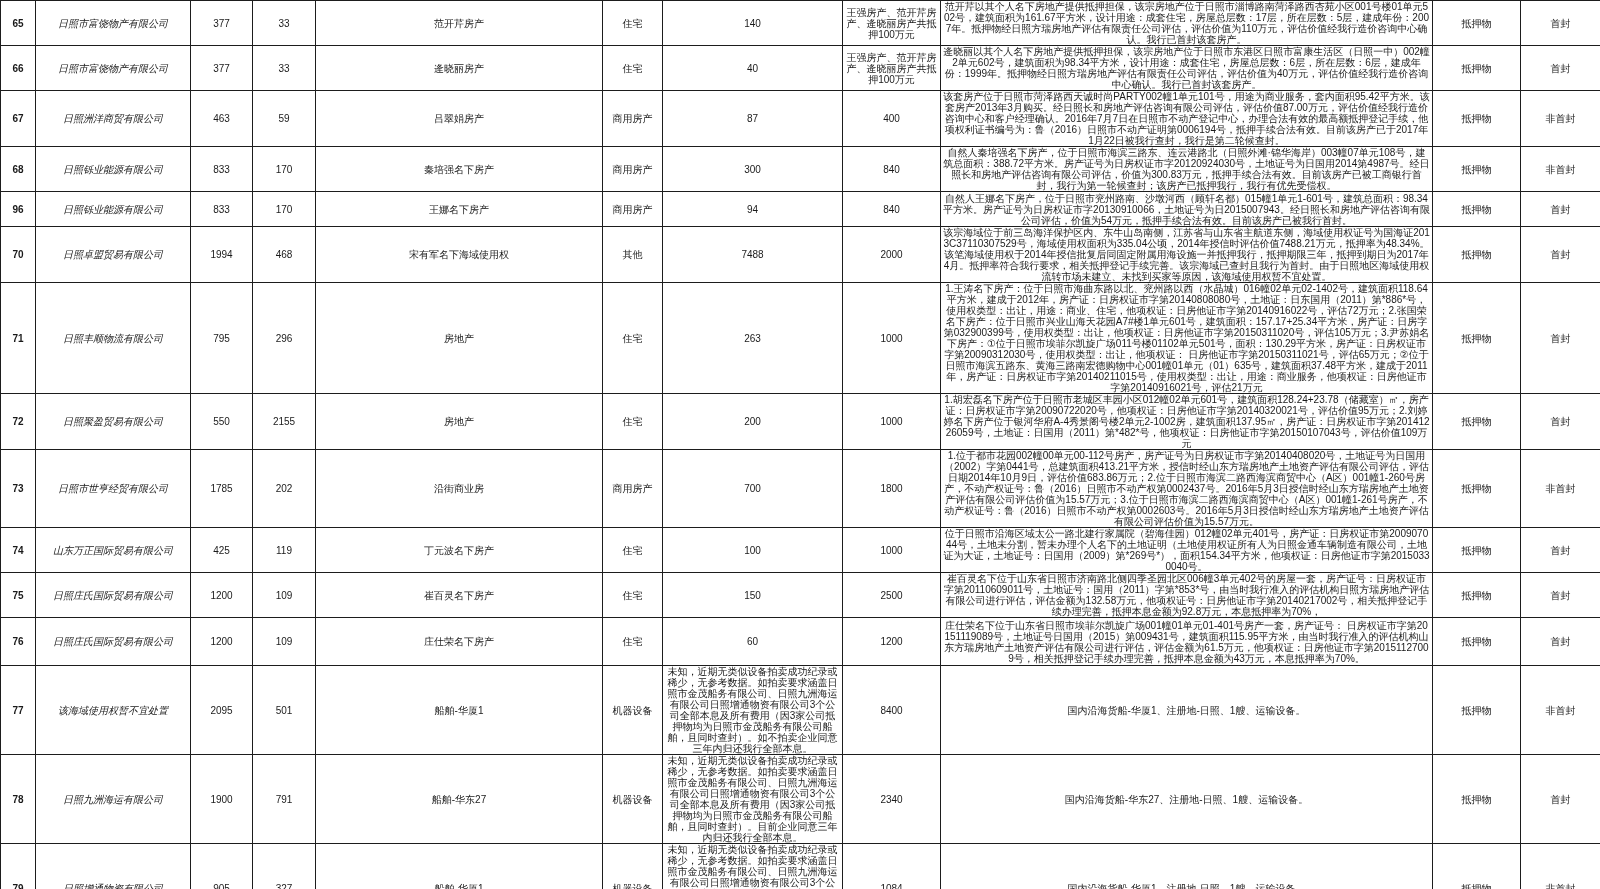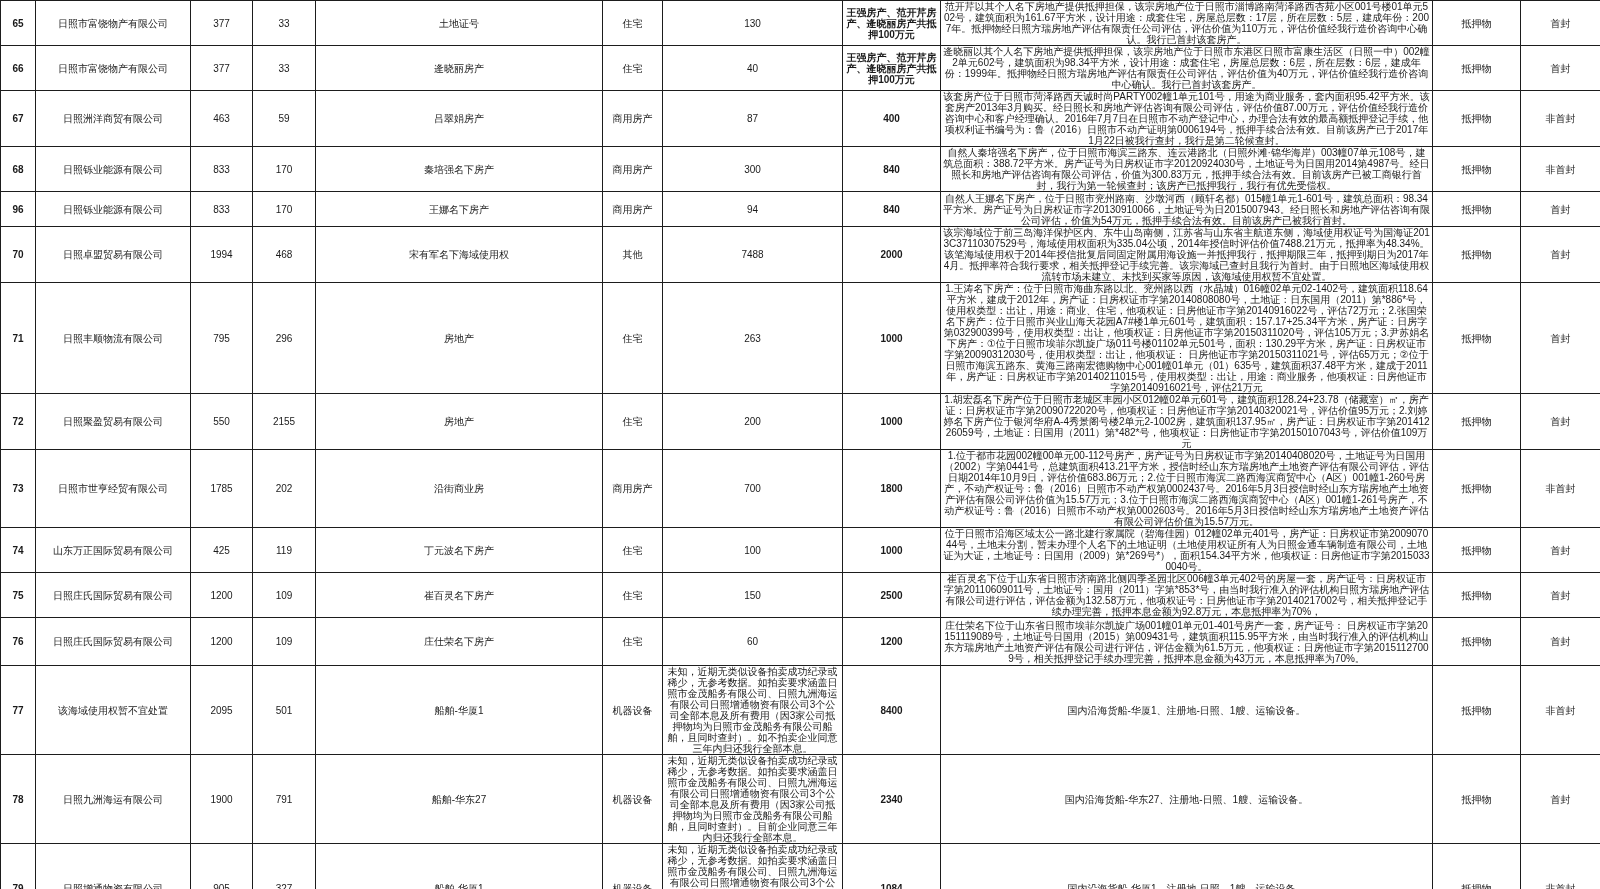--- a/index.html
+++ b/index.html
@@ -26,23 +26,23 @@
     border: 1px solid #1d1d1d;
     text-align: center;
     vertical-align: middle;
     padding: 0 2px;
     font-size: 10px;
     line-height: 11px;
     overflow: hidden;
     word-break: break-all;
   }
   td.c-seq     { font-size: 10px; font-weight: bold; }
-  td.c-company { font-size: 10.5px; }
+  td.c-company { font-size: 10.5px; font-style: italic; }
   td.c-value   { font-size: 10px; line-height: 9.8px; }
-  td.c-amount  { font-size: 9.5px; line-height: 10.5px; font-weight: bold; }
+  td.c-amount  { font-size: 9.5px; line-height: 10.5px; }
   td.c-desc    { font-size: 10px; line-height: 11.4px; }
 </style>
 </head>
 <body>
 
 <div id="page">
   <table class="grid">
     <colgroup>
       <col style="width:35px">
       <col style="width:155px">
@@ -55,23 +55,23 @@
       <col style="width:492px">
       <col style="width:88px">
       <col style="width:80px">
     </colgroup>
     <tbody>
         <tr style="height: 33px;">
     <td class="c-seq">65</td>
     <td class="c-company">日照市富饶物产有限公司</td>
     <td class="c-num">377</td>
     <td class="c-num">33</td>
-    <td class="c-name">土地证号</td>
-    <td class="c-type">住宅</td>
-    <td class="c-value">130</td>
+    <td class="c-name">范开芹房产</td>
+    <td class="c-type">住宅</td>
+    <td class="c-value">140</td>
     <td class="c-amount">王强房产、范开芹房产、逄晓丽房产共抵押100万元</td>
     <td class="c-desc">范开芹以其个人名下房地产提供抵押担保，该宗房地产位于日照市淄博路南菏泽路西杏苑小区001号楼01单元502号，建筑面积为161.67平方米，设计用途：成套住宅，房屋总层数：17层，所在层数：5层，建成年份：2007年。抵押物经日照方瑞房地产评估有限责任公司评估，评估价值为110万元，评估价值经我行造价咨询中心确认。我行已首封该套房产。</td>
     <td class="c-status">抵押物</td>
     <td class="c-seal">首封</td>
   </tr>
         <tr style="height: 34px;">
     <td class="c-seq">66</td>
     <td class="c-company">日照市富饶物产有限公司</td>
     <td class="c-num">377</td>
     <td class="c-num">33</td>

